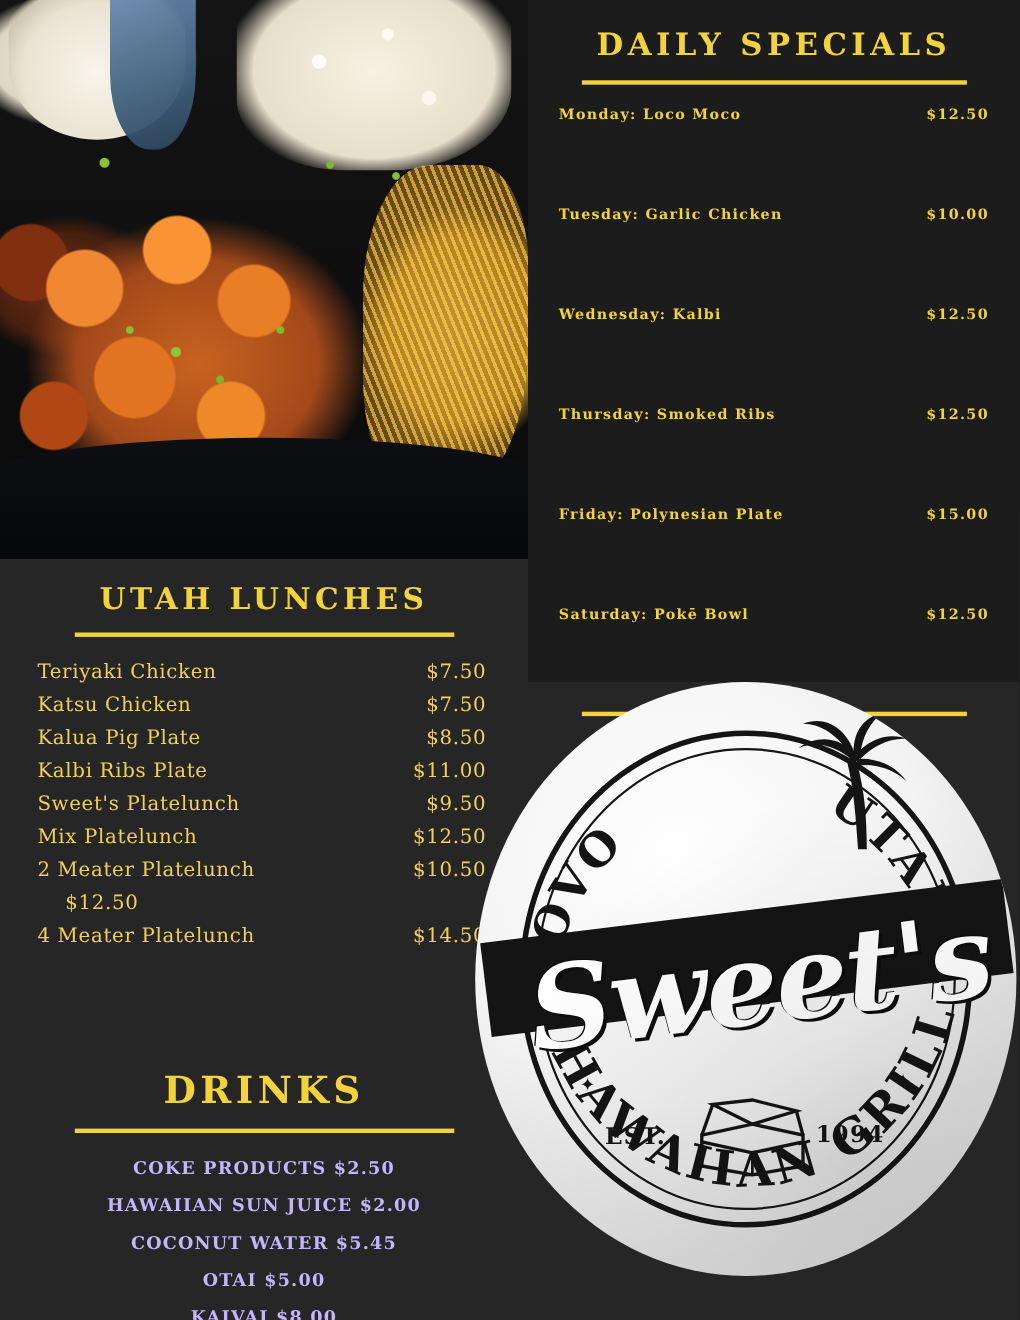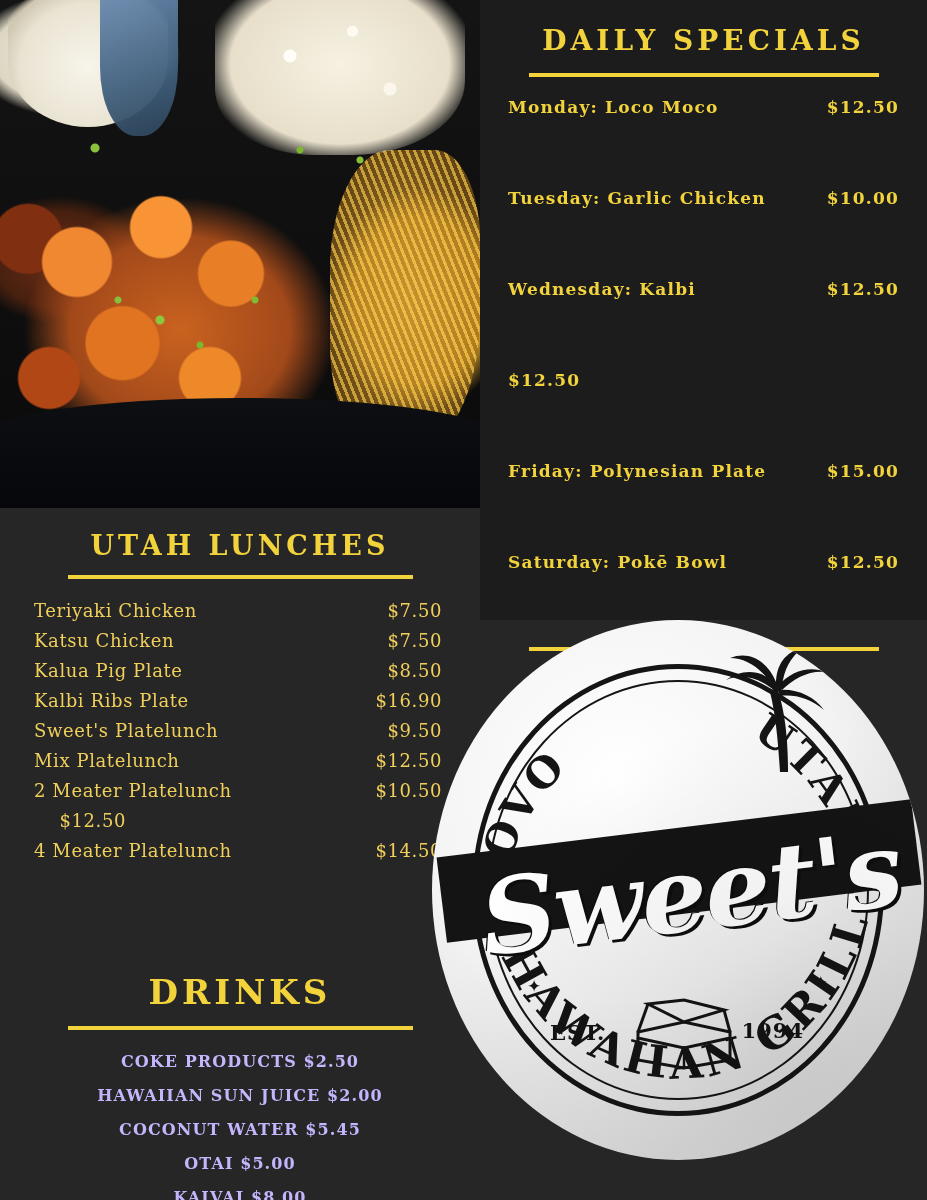--- a/index.html
+++ b/index.html
@@ -124,21 +124,21 @@
     background: #f2d33c;
     margin: 16px auto 0 auto;
   }
   .specials .rule { width: 350px; }
   .specials-list { margin-top: 20px; }
   .spec-row {
     display: flex;
     align-items: baseline;
     justify-content: space-between;
     color: #f2d33c;
-    font-size: 17px;
+    font-size: 13px;
     letter-spacing: 1.2px;
     font-weight: bold;
     padding: 0 4px;
     height: 91px;
   }
   .spec-row .label { white-space: nowrap; }
   .spec-row .price { white-space: nowrap; }
   .specials .rule.bottom { width: 350px; margin-top: 4px; }
 
   
@@ -311,20 +311,21 @@
       </div>
       <div class="spec-row">
         <span class="label">Tuesday: Garlic Chicken</span>
         <span class="price">$10.00</span>
       </div>
       <div class="spec-row">
         <span class="label">Wednesday: Kalbi</span>
         <span class="price">$12.50</span>
       </div>
       <div class="spec-row">
+        <span class="label">Thursday: Smoked Ribs</span>
         <span class="price">$12.50</span>
       </div>
       <div class="spec-row">
         <span class="label">Friday: Polynesian Plate</span>
         <span class="price">$15.00</span>
       </div>
       <div class="spec-row">
         <span class="label">Saturday: Pokē Bowl</span>
         <span class="price">$12.50</span>
       </div>
@@ -345,21 +346,21 @@
       <div class="plate-row">
         <span class="label">Katsu Chicken</span>
         <span class="price">$7.50</span>
       </div>
       <div class="plate-row">
         <span class="label">Kalua Pig Plate</span>
         <span class="price">$8.50</span>
       </div>
       <div class="plate-row">
         <span class="label">Kalbi Ribs Plate</span>
-        <span class="price">$16.90</span>
+        <span class="price">$11.00</span>
       </div>
       <div class="plate-row">
         <span class="label">Sweet's Platelunch</span>
         <span class="price">$9.50</span>
       </div>
       <div class="plate-row">
         <span class="label">Mix Platelunch</span>
         <span class="price">$12.50</span>
       </div>
       <div class="plate-row">

